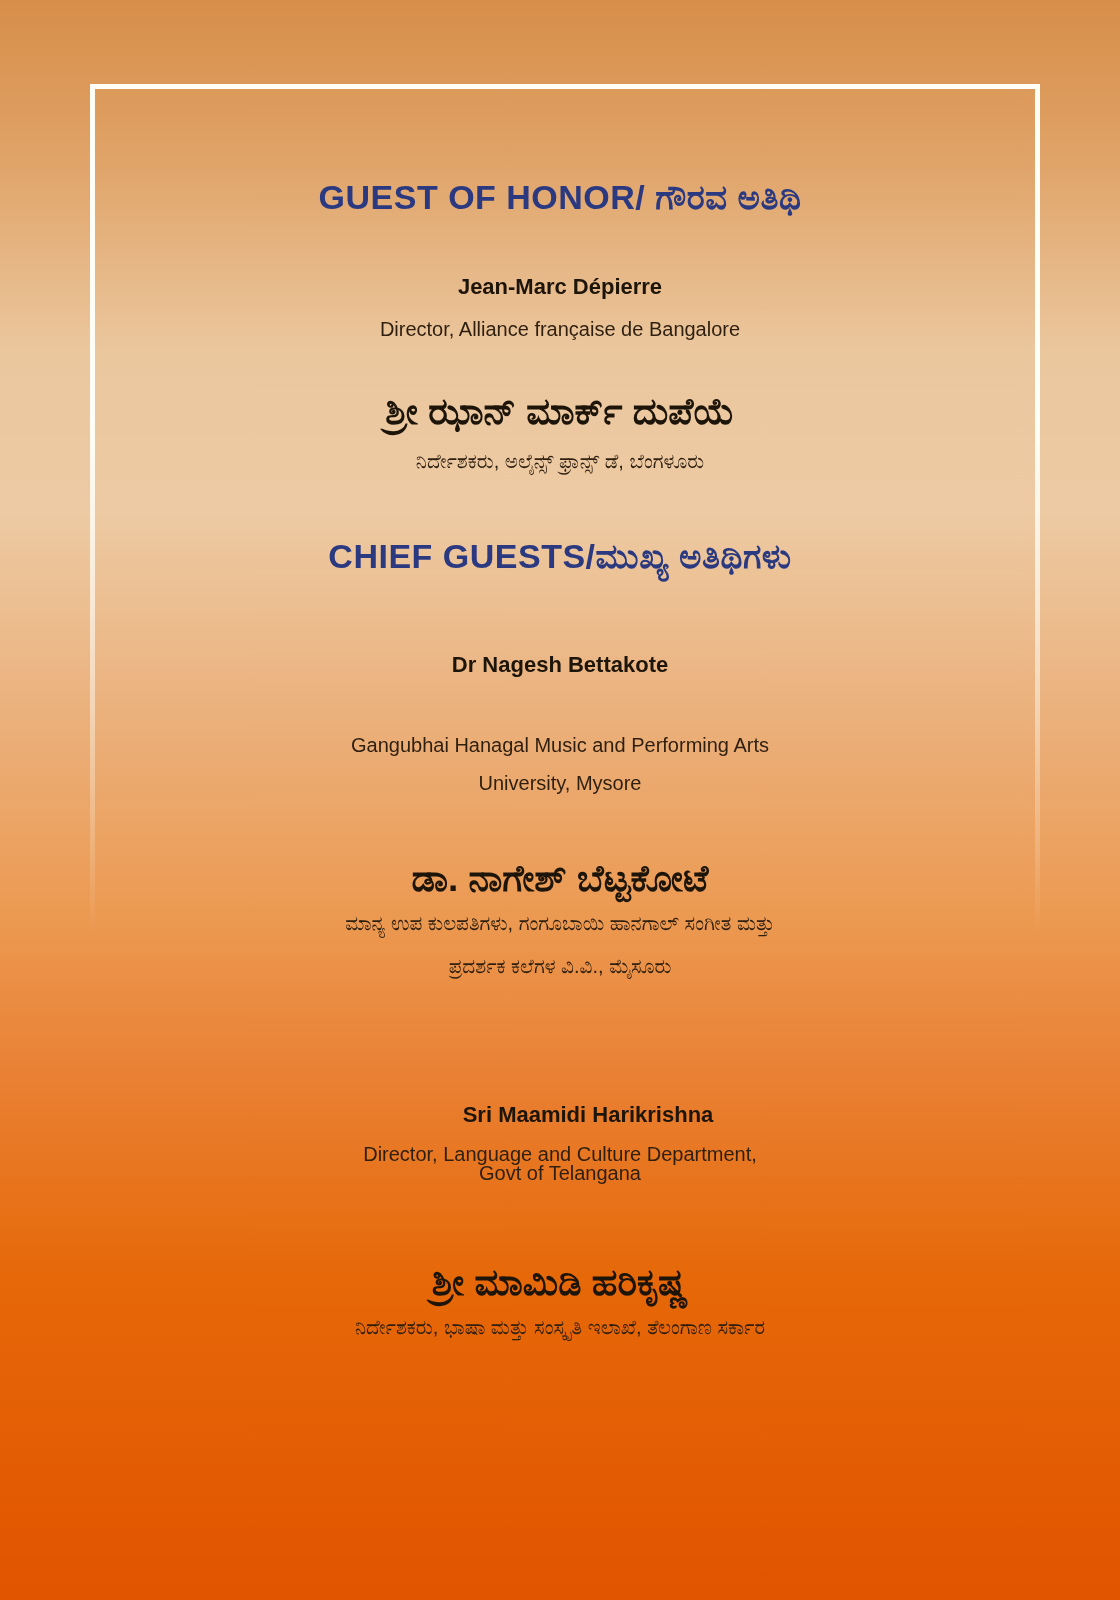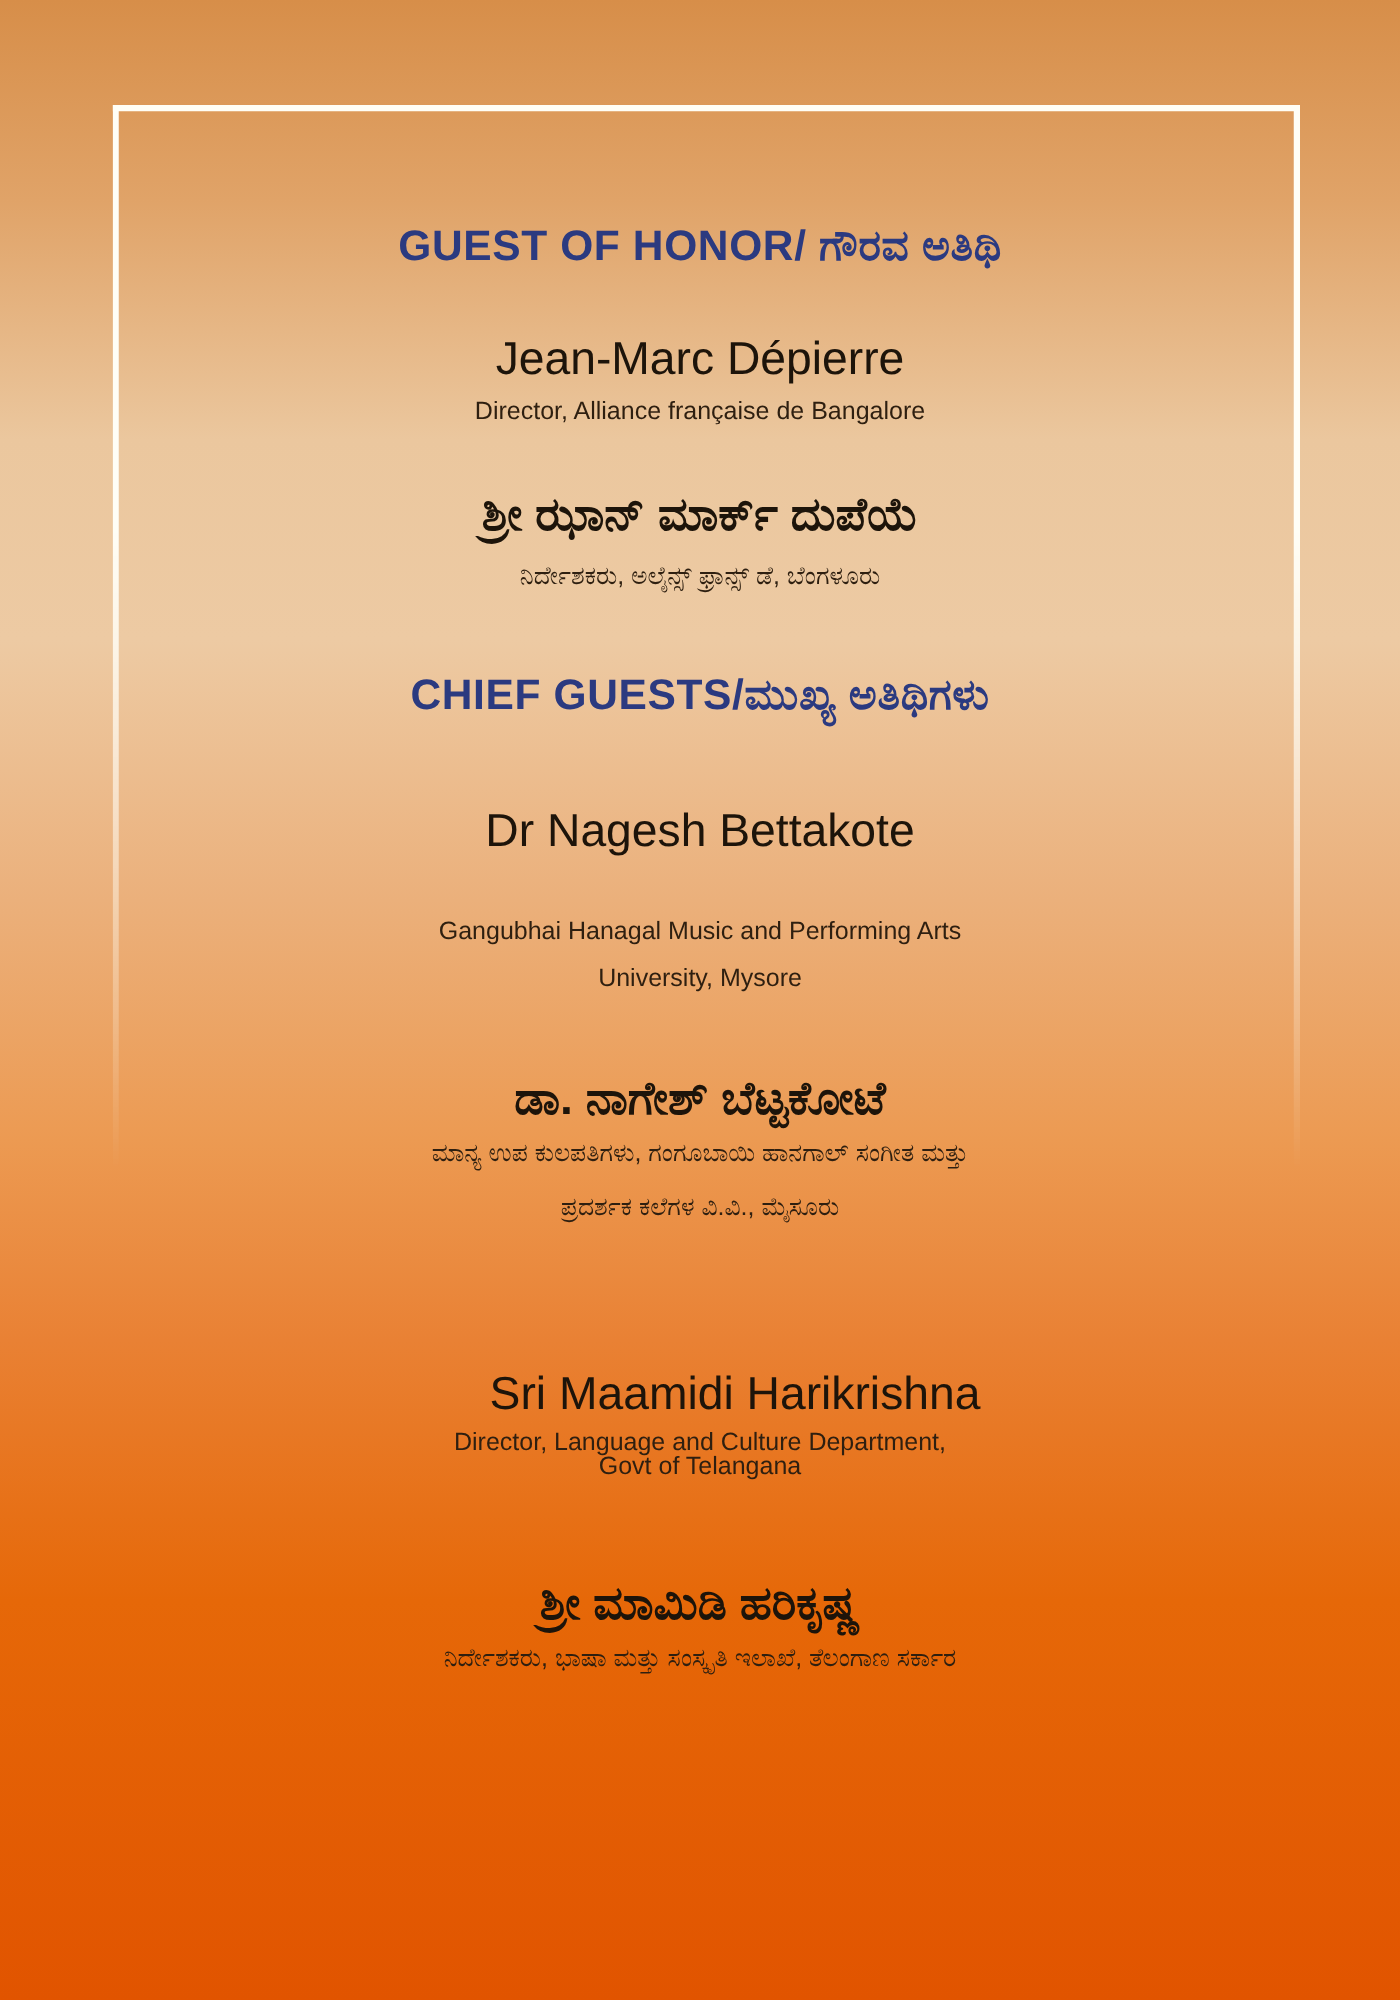--- a/index.html
+++ b/index.html
@@ -40,21 +40,21 @@
     font-size: 28px;
     line-height: 38px;
     white-space: nowrap;
   }
   .section-title {
     color: #2b3a80;
     font-weight: bold;
     font-size: 34px;
     letter-spacing: 0.5px;
   }
-  .name-en { font-weight: normal; font-size: 37px; color: #1d140a; }
+  .name-en { font-weight: bold; font-size: 22px; color: #1d140a; }
   .name-kn { font-weight: bold; font-size: 37px; color: #1d140a; }
   .role    { font-size: 20px; color: #2e1f10; }
   
   .y-h1   { top: 155px; }
   .y-n1e  { top: 268px; }
   .y-r1e  { top: 310px; }
   .y-n1k  { top: 393px; }
   .y-r1k  { top: 442px; }
   .y-h2   { top: 514px; }
   .y-n2e  { top: 646px; }

